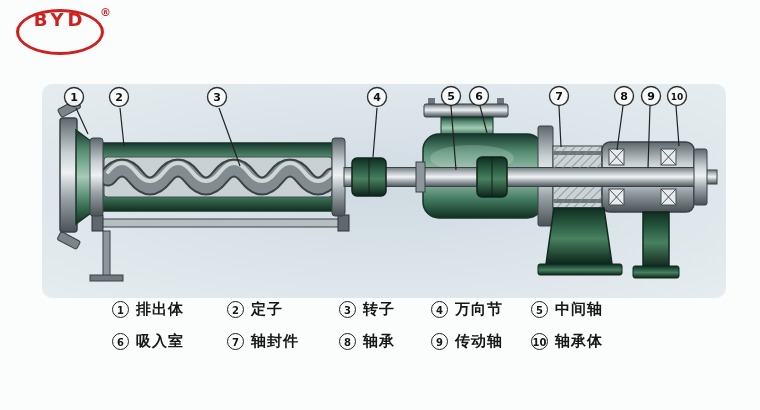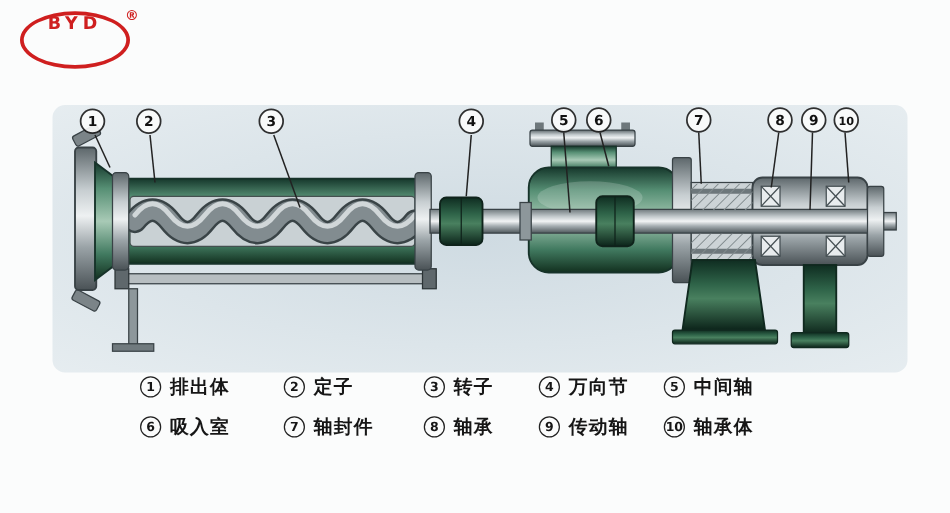--- a/index.html
+++ b/index.html
@@ -8,21 +8,21 @@
     font-family:"DejaVu Sans","Liberation Sans",sans-serif;
   }
   .diagram-svg{position:absolute;left:0;top:0;}
   
   .logo{
     position:absolute;left:16px;top:9px;width:88px;height:46px;
     border:3px solid var(--brand-red,#cf1f1f);border-radius:50%;
     color:var(--brand-red,#cf1f1f);text-align:center;box-sizing:border-box;
   }
   .logo-cn{margin-top:5px;font-size:16px;font-weight:bold;letter-spacing:1px;line-height:17px;}
-  .logo-en{font-size:14px;font-weight:bold;letter-spacing:4px;line-height:15px;}
+  .logo-en{font-size:18px;font-weight:bold;letter-spacing:4px;line-height:15px;}
   .logo-r{position:absolute;right:-10px;top:-6px;font-size:11px;font-weight:bold;}
   
   .legend{
     position:absolute;left:112px;top:300px;
     display:grid;grid-template-columns:115px 112px 92px 100px 118px;row-gap:13px;
     color:var(--ink,#161616);font-size:15px;font-weight:600;letter-spacing:1px;white-space:nowrap;
   }
   .legend-item{display:flex;align-items:center;}
   .lnum{
     display:inline-block;width:17px;height:17px;border:1.5px solid #222;border-radius:50%;

